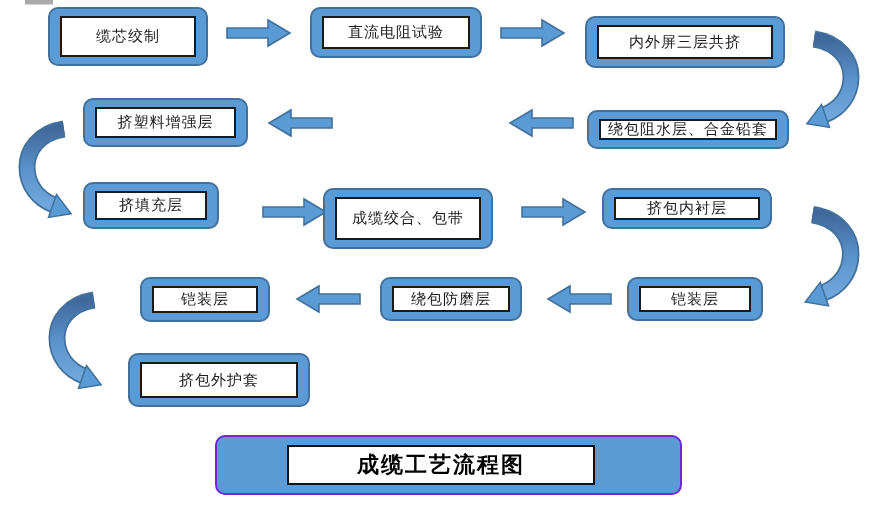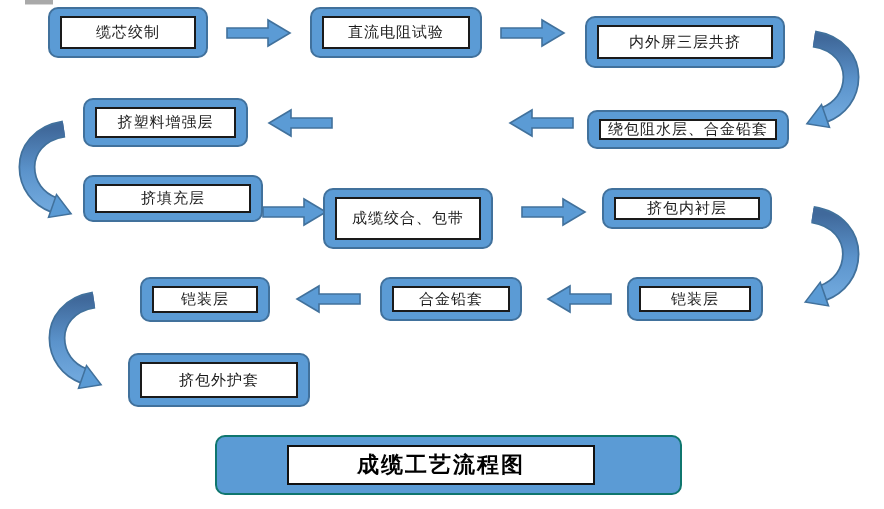--- a/index.html
+++ b/index.html
@@ -33,21 +33,21 @@
     display:flex;align-items:center;justify-content:center;
     font-size:15px;color:#1c1c1c;
     font-family:"Liberation Serif", serif;
     white-space:nowrap;
     letter-spacing:1px;
   }
 
   
   .banner{
     position:absolute;left:215px;top:435px;width:467px;height:60px;
-    background:#5B9BD5;border:2px solid #0f766e;border-radius:10px;
+    background:#5B9BD5;border:2px solid #6d28d9;border-radius:10px;
     box-sizing:border-box;
   }
   .banner-inner{
     position:absolute;left:70px;top:8px;width:308px;bottom:8px;
     background:#ffffff;border:2px solid #111;
     box-sizing:border-box;
     display:flex;align-items:center;justify-content:center;
     font-family:"Liberation Serif", serif;
     font-weight:bold;font-size:22px;color:#000;
     letter-spacing:2px;white-space:nowrap;
@@ -65,21 +65,21 @@
       <linearGradient id="cgrad" x1="0" y1="0" x2="0" y2="1">
         <stop offset="0" stop-color="#40699B"></stop>
         <stop offset="0.55" stop-color="#5B93CB"></stop>
         <stop offset="1" stop-color="#6FA7DC"></stop>
       </linearGradient>
     </defs>
   </svg>
 
   <div class="gray-marker"></div>
 
-  <div class="node" style="left:48px;top:7px;width:160px;height:51px">
+  <div class="node" style="left:48px;top:7px;width:160px;height:59px">
     <div class="node-inner">缆芯绞制</div>
   </div>
   <svg class="arrow" style="left:226px;top:17px" width="66" height="32" viewBox="0 0 66 32">
     <polygon points="1,11 42,11 42,3 64,16 42,29 42,21 1,21" fill="#5B9BD5" stroke="#41719C" stroke-width="1.6"></polygon>
   </svg>
   <div class="node" style="left:310px;top:7px;width:172px;height:51px">
     <div class="node-inner">直流电阻试验</div>
   </div>
   <svg class="arrow" style="left:500px;top:17px" width="66" height="32" viewBox="0 0 66 32">
     <polygon points="1,11 42,11 42,3 64,16 42,29 42,21 1,21" fill="#5B9BD5" stroke="#41719C" stroke-width="1.6"></polygon>
@@ -106,21 +106,21 @@
   <div class="node" style="left:83px;top:98px;width:165px;height:49px">
     <div class="node-inner">挤塑料增强层</div>
   </div>
 
   <svg class="curve" style="left:14px;top:119px" width="66" height="104" viewBox="0 0 66 100">
     <path d="M50,8 C24,12 13,30 13,46 C13,64 24,78 40,84" fill="none" stroke="#41719C" stroke-width="17"></path>
     <path d="M50,8 C24,12 13,30 13,46 C13,64 24,78 40,84" fill="none" stroke="url(#cgrad)" stroke-width="13.5"></path>
     <polygon points="57.1,92.7 34.5,96.4 42.5,73.6" fill="#5B9BD5" stroke="#41719C" stroke-width="1.5"></polygon>
   </svg>
 
-  <div class="node" style="left:83px;top:175px;width:180px;height:47px">
+  <div class="node" style="left:83px;top:182px;width:136px;height:47px">
     <div class="node-inner">挤填充层</div>
   </div>
   <svg class="arrow" style="left:262px;top:196px" width="66" height="32" viewBox="0 0 66 32">
     <polygon points="1,11 42,11 42,3 64,16 42,29 42,21 1,21" fill="#5B9BD5" stroke="#41719C" stroke-width="1.6"></polygon>
   </svg>
   <div class="node" style="left:323px;top:188px;width:170px;height:61px">
     <div class="node-inner">成缆绞合、包带</div>
   </div>
   <svg class="arrow" style="left:521px;top:196px" width="66" height="32" viewBox="0 0 66 32">
     <polygon points="1,11 42,11 42,3 64,16 42,29 42,21 1,21" fill="#5B9BD5" stroke="#41719C" stroke-width="1.6"></polygon>
@@ -135,21 +135,21 @@
     <polygon points="8.9,92.7 31.5,96.4 23.5,73.6" fill="#5B9BD5" stroke="#41719C" stroke-width="1.5"></polygon>
   </svg>
 
   <div class="node" style="left:627px;top:277px;width:136px;height:44px">
     <div class="node-inner">铠装层</div>
   </div>
   <svg class="arrow" style="left:546px;top:283px" width="66" height="32" viewBox="0 0 66 32">
     <polygon points="65,11 24,11 24,3 2,16 24,29 24,21 65,21" fill="#5B9BD5" stroke="#41719C" stroke-width="1.6"></polygon>
   </svg>
   <div class="node" style="left:380px;top:277px;width:142px;height:44px">
-    <div class="node-inner">合金铅套</div>
+    <div class="node-inner">绕包防磨层</div>
   </div>
   <svg class="arrow" style="left:293px;top:283px" width="70" height="32" viewBox="0 0 66 32">
     <polygon points="65,11 24,11 24,3 2,16 24,29 24,21 65,21" fill="#5B9BD5" stroke="#41719C" stroke-width="1.6"></polygon>
   </svg>
   <div class="node" style="left:140px;top:277px;width:130px;height:45px">
     <div class="node-inner">铠装层</div>
   </div>
 
   <svg class="curve" style="left:44px;top:290px" width="66" height="104" viewBox="0 0 66 100">
     <path d="M50,8 C24,12 13,30 13,46 C13,64 24,78 40,84" fill="none" stroke="#41719C" stroke-width="17"></path>

